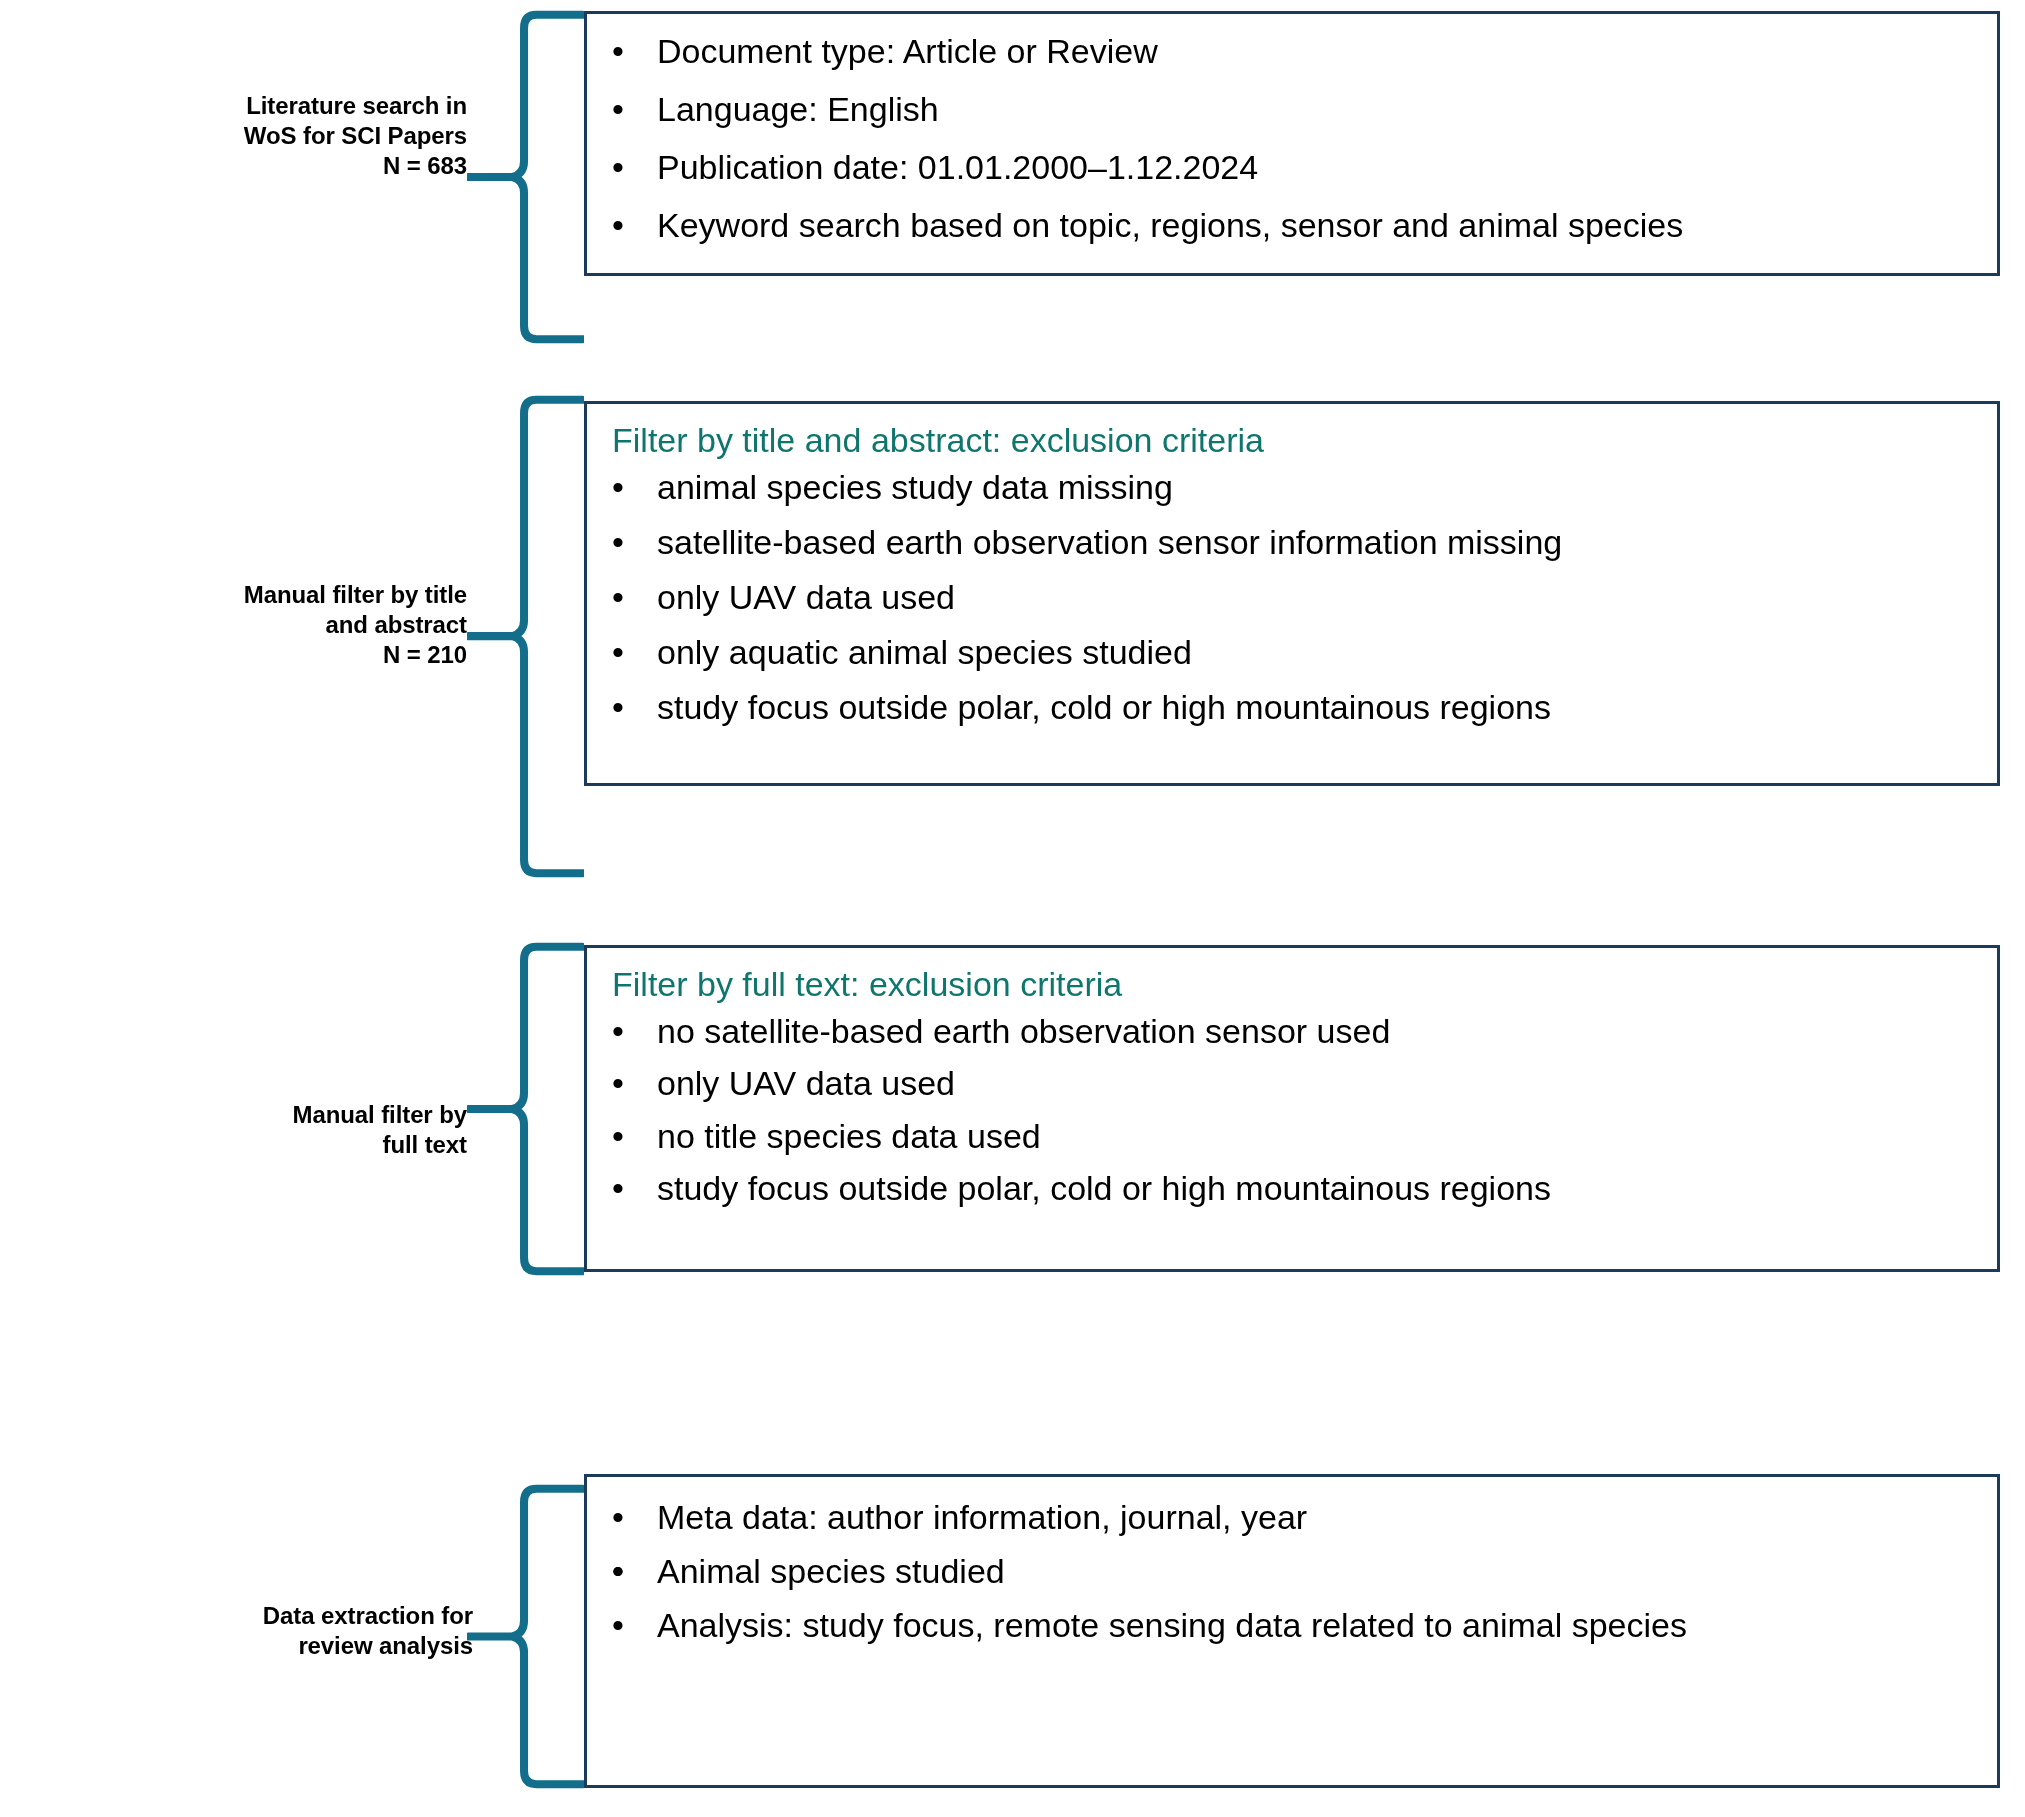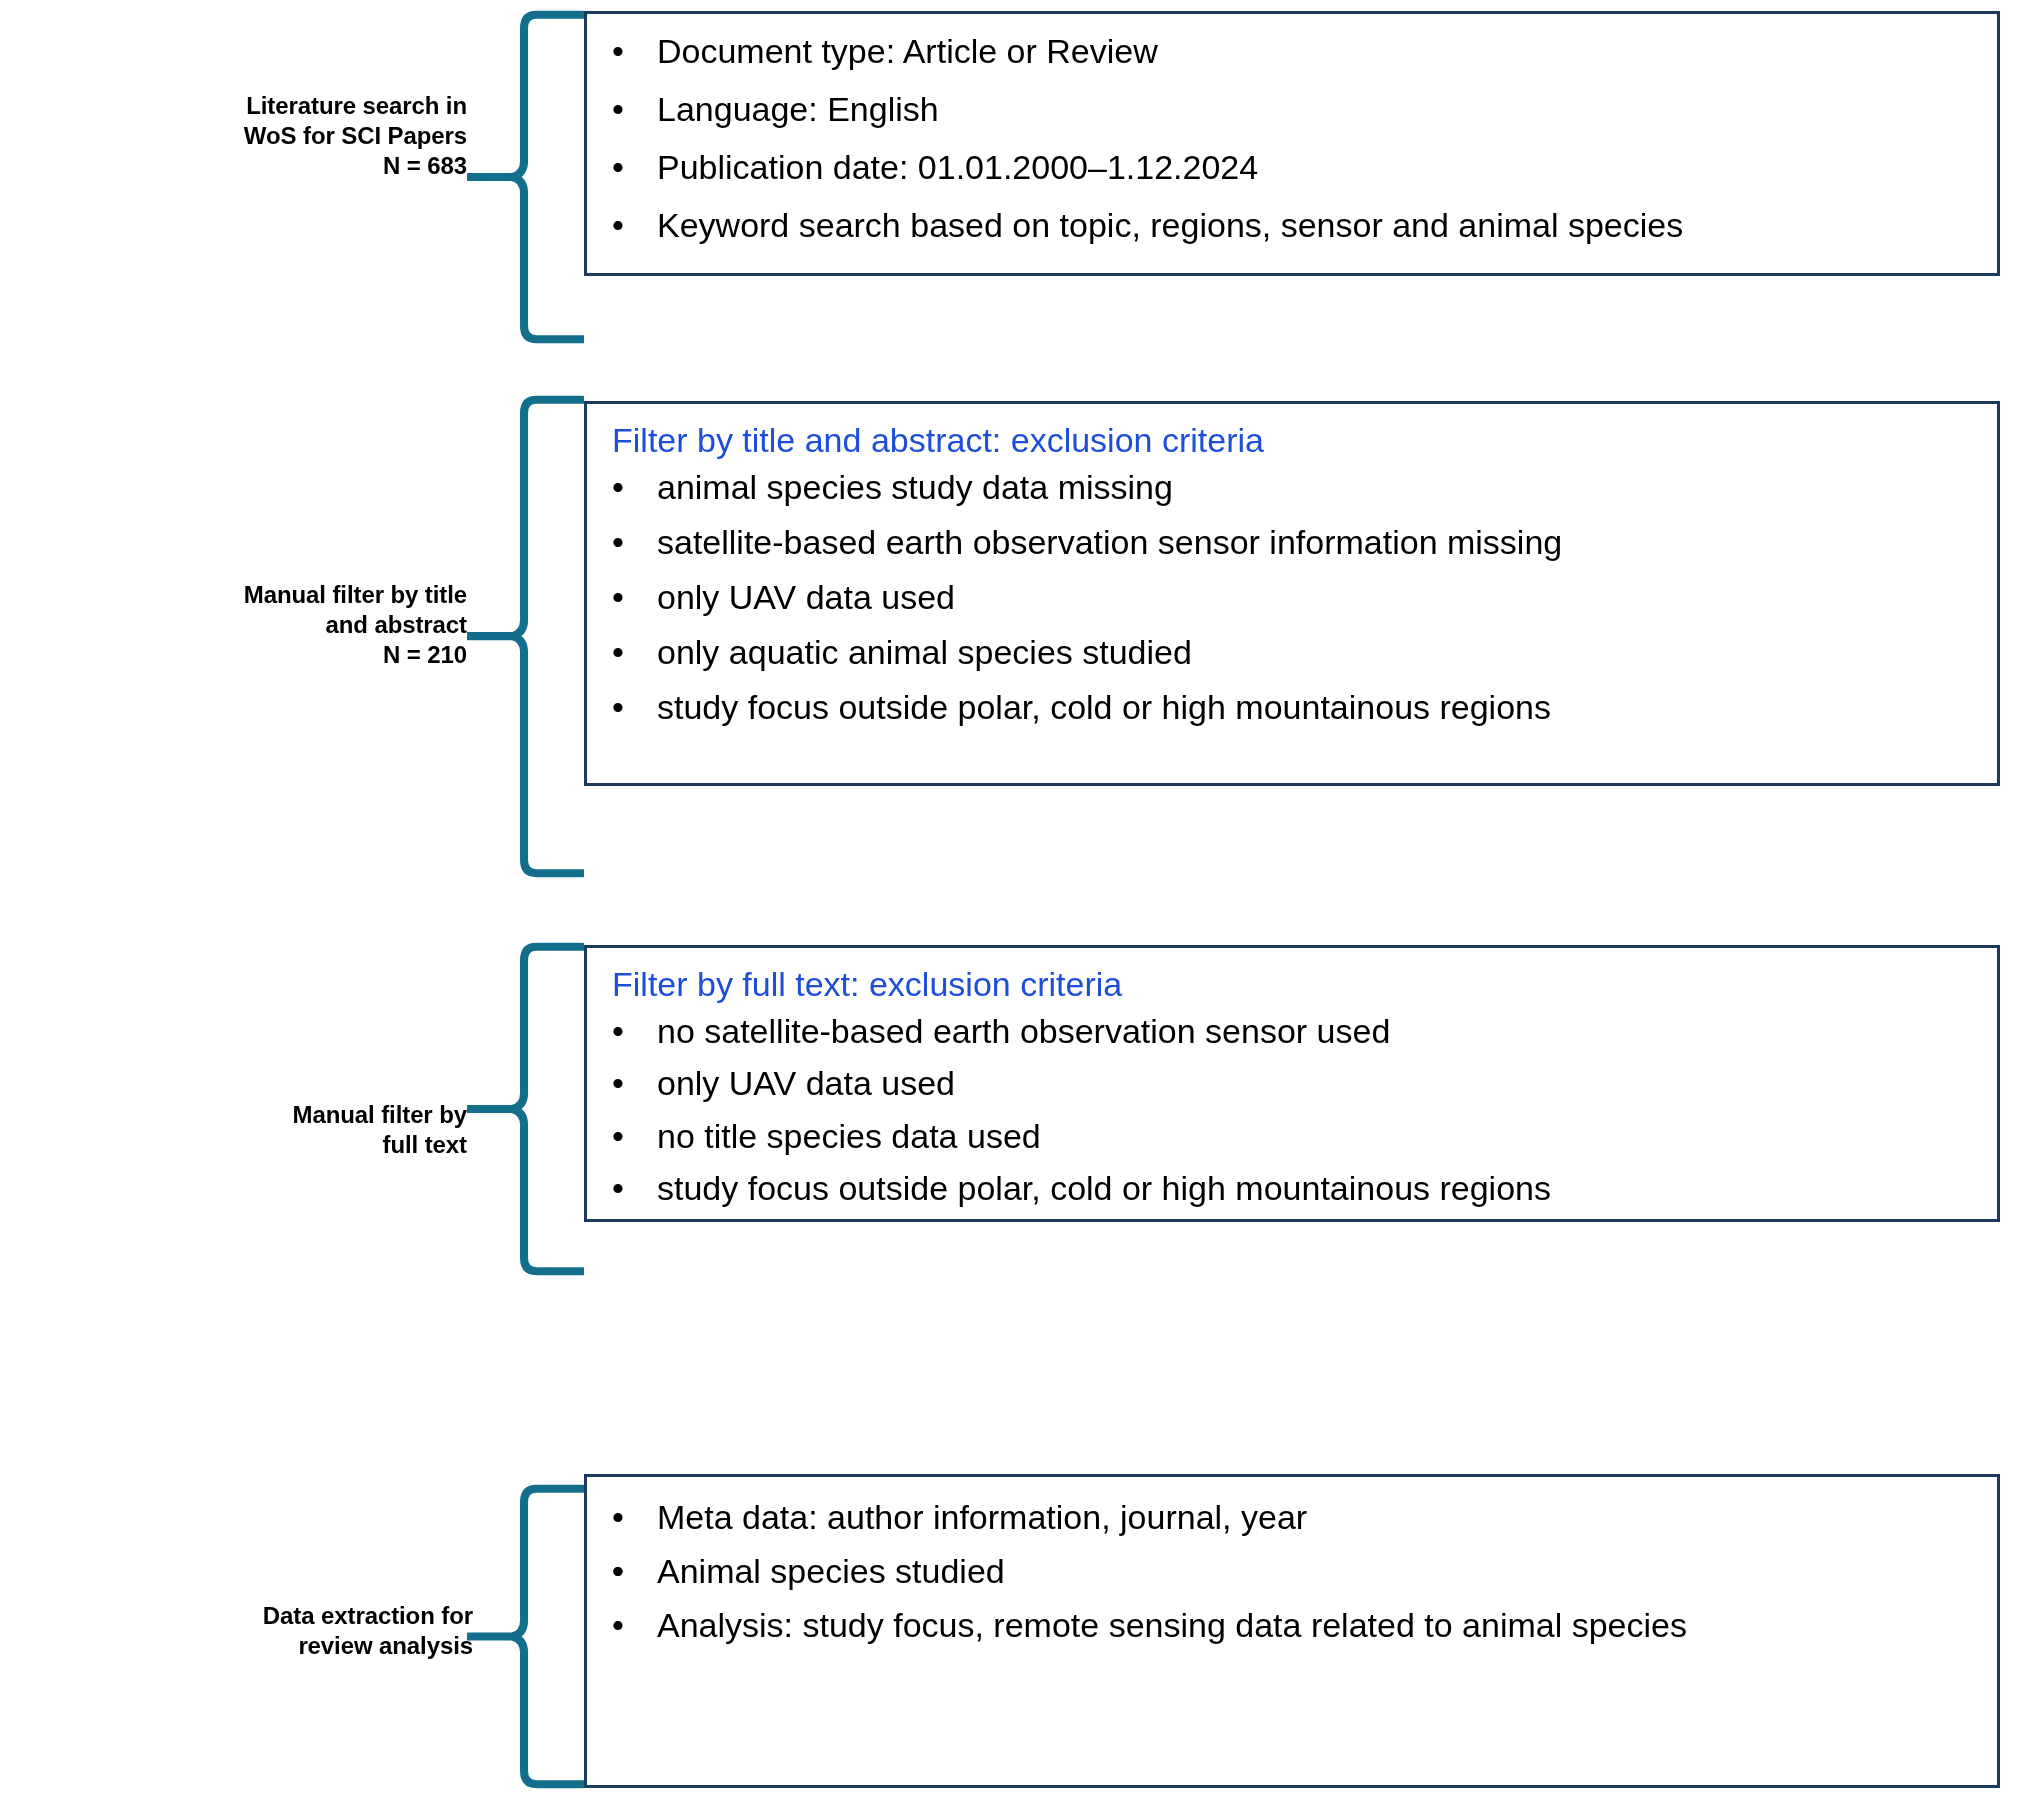--- a/index.html
+++ b/index.html
@@ -51,21 +51,21 @@
     box-sizing: border-box;
     border: 3.6px solid #1b3a5c;
     background: #ffffff;
   }
   .box-inner {
     padding: 0;
   }
   .box-heading {
     font-size: 34px;
     line-height: 1.22;
-    color: #1d4ed8;
+    color: #0f766e;
     padding: 0 0 4.4px 25px;
   }
   ul.bullets {
     list-style: none;
     margin: 0;
     padding: 0;
   }
   ul.bullets li {
     position: relative;
     font-size: 34px;
@@ -83,21 +83,21 @@
     line-height: 1.24;
     color: #000000;
   }
   
   .box-1 { top: 11px;  height: 265px; }
   .box-1 .box-inner { padding: 16px 14.6px 14.6px 0; }
   .box-2 { top: 401px; height: 385px; }
   .box-2 .box-inner { padding: 16px 14.6px 14.6px 0; }
   .box-2 .box-heading { padding-left: 25px; }
   .box-2 ul.bullets li { margin-bottom: 13px; }
-  .box-3 { top: 945px; height: 277px; }
+  .box-3 { top: 945px; height: 327px; }
   .box-3 .box-inner { padding: 16px 14.6px 14.6px 0; }
   .box-3 ul.bullets li { margin-bottom: 10.2px; }
   .box-4 { top: 1474px; height: 314px; }
   .box-4 .box-inner { padding: 19px 14.6px 14.6px 0; }
   .box-4 ul.bullets li { margin-bottom: 11.7px; }
 </style>
 </head>
 <body>
 
 <div id="flowchart">

